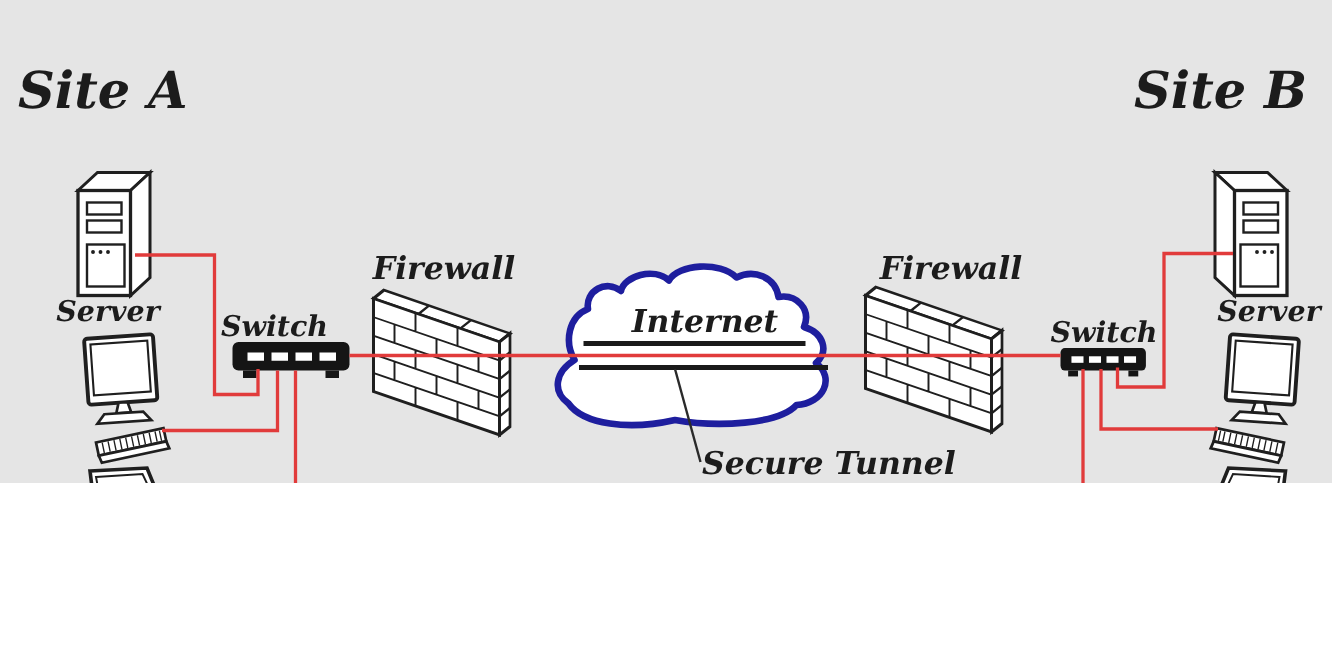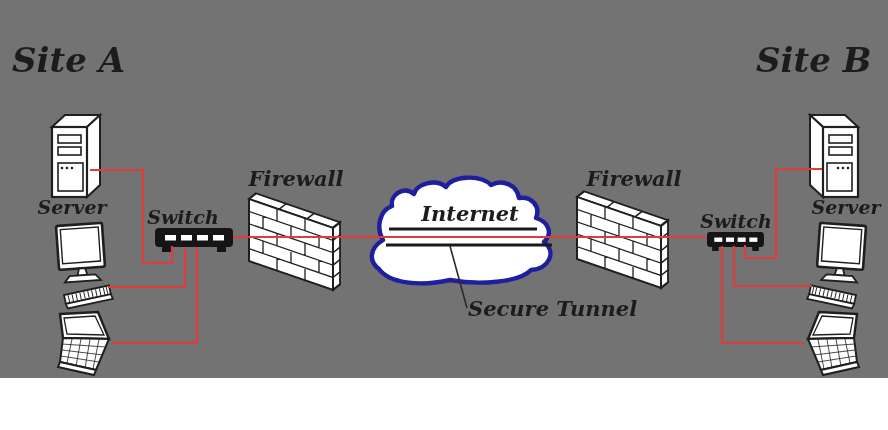--- a/index.html
+++ b/index.html
@@ -1,16 +1,16 @@
 <!DOCTYPE html>
 <html><head>
 <meta charset="utf-8">
 <style>
   html,body{margin:0;padding:0;background:#ffffff;}
-  .stage{position:relative;width:888px;height:378px;background:#737373;overflow:hidden;
+  .stage{position:relative;width:888px;height:322px;background:#e5e5e5;overflow:hidden;
          font-family:"DejaVu Serif", serif;}
   svg{position:absolute;left:0;top:0;}
   .hand{font-family:"DejaVu Serif", serif;font-style:italic;font-weight:700;fill:#1c1c1c;}
   .title{font-size:34px;}
   .lbl{font-size:19px;}
   .lbl-big{font-size:21px;}
   .ink{stroke:#1f1f1f;fill:#ffffff;}
 </style>
 </head>
 <body>

